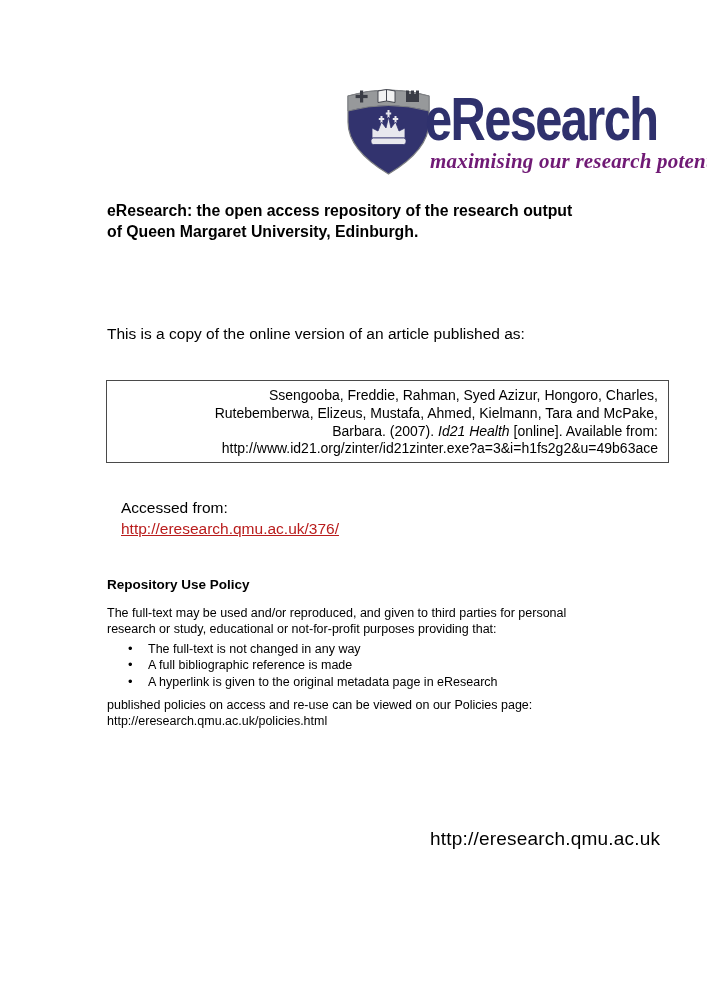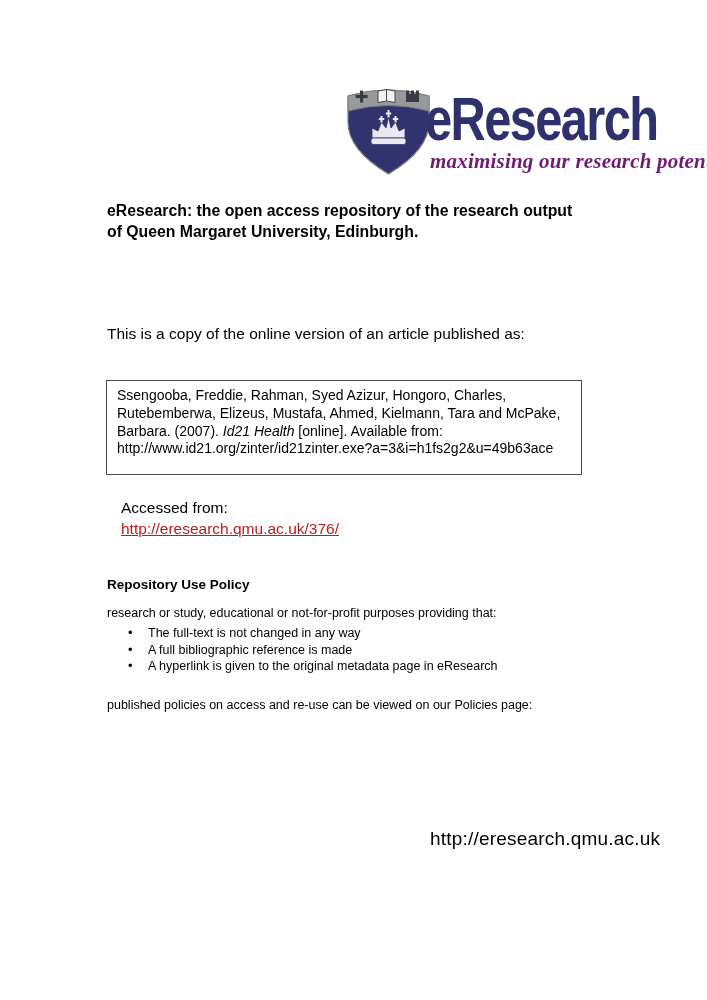--- a/index.html
+++ b/index.html
@@ -35,24 +35,24 @@
   
   .heading {
     position:absolute; left:107px; top:200px; width:520px;
     font-size:15.8px; font-weight:bold; line-height:21px;
   }
   .intro {
     position:absolute; left:107px; top:324px; width:520px;
     font-size:15.5px; line-height:20px;
   }
   .citation-box {
-    position:absolute; left:106px; top:380px; width:476px;
+    position:absolute; left:106px; top:380px; width:563px;
     border:1px solid #4a4a4a;
-    padding:6px 10px 16px 10px;
-    font-size:14px; line-height:17.8px;
+    padding:6px 10px 4px 10px;
+    font-size:14px; line-height:17.8px;text-align:right;
   }
   .citation-box .italic { font-style:italic; }
   .accessed {
     position:absolute; left:121px; top:498px;
     font-size:15.5px; line-height:20.5px;
   }
   .accessed a { color:#b91c1c; text-decoration:underline; }
   .policy-heading {
     position:absolute; left:107px; top:577px;
     font-size:13.5px; font-weight:bold;
@@ -140,27 +140,29 @@
   </div>
 
   <div class="accessed">
     <div>Accessed from:</div>
     <a href="#">http://eresearch.qmu.ac.uk/376/</a>
   </div>
 
   <div class="policy-heading">Repository Use Policy</div>
 
   <div class="policy-body">
+    <div>The full-text may be used and/or reproduced, and given to third parties for personal</div>
     <div>research or study, educational or not-for-profit purposes providing that:</div>
     <ul class="policy-bullets">
       <li>The full-text is not changed in any way</li>
       <li>A full bibliographic reference is made</li>
       <li>A hyperlink is given to the original metadata page in eResearch</li>
     </ul>
   </div>
 
   <div class="policy-footer">
     <div>published policies on access and re-use can be viewed on our Policies page:</div>
+    <div>http://eresearch.qmu.ac.uk/policies.html</div>
   </div>
 
   <div class="site-url">http://eresearch.qmu.ac.uk</div>
 
 </div>
 
 </body></html>

